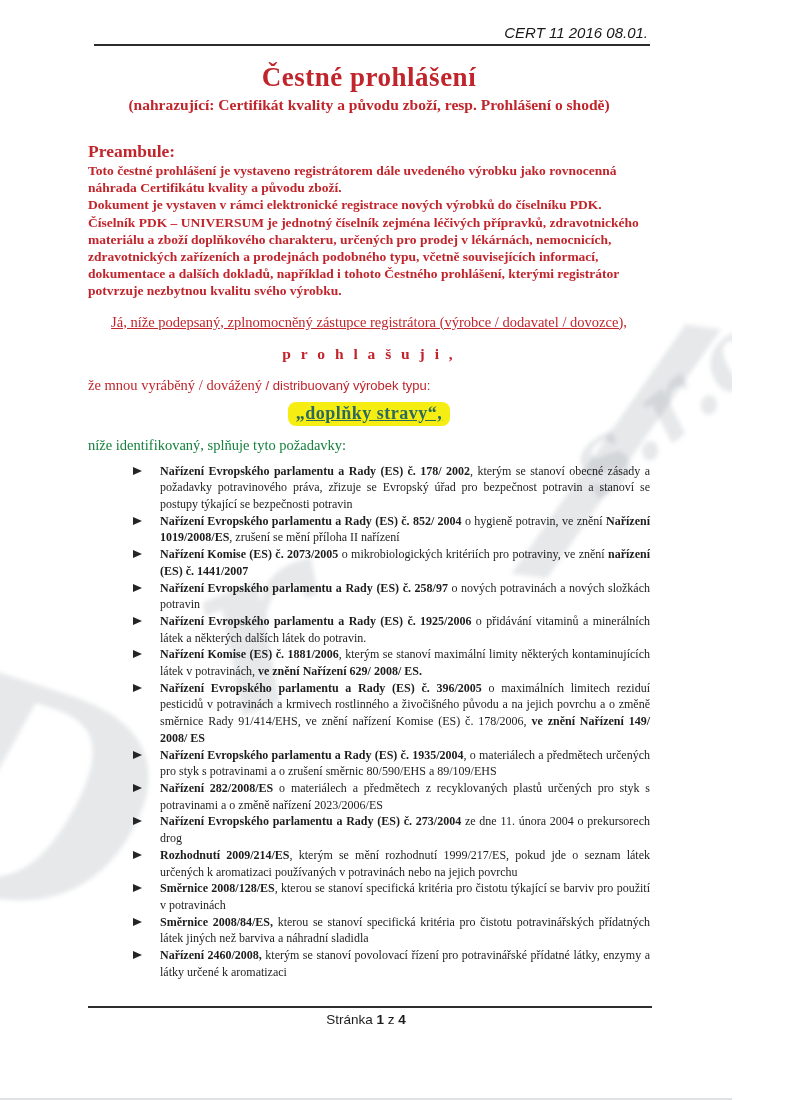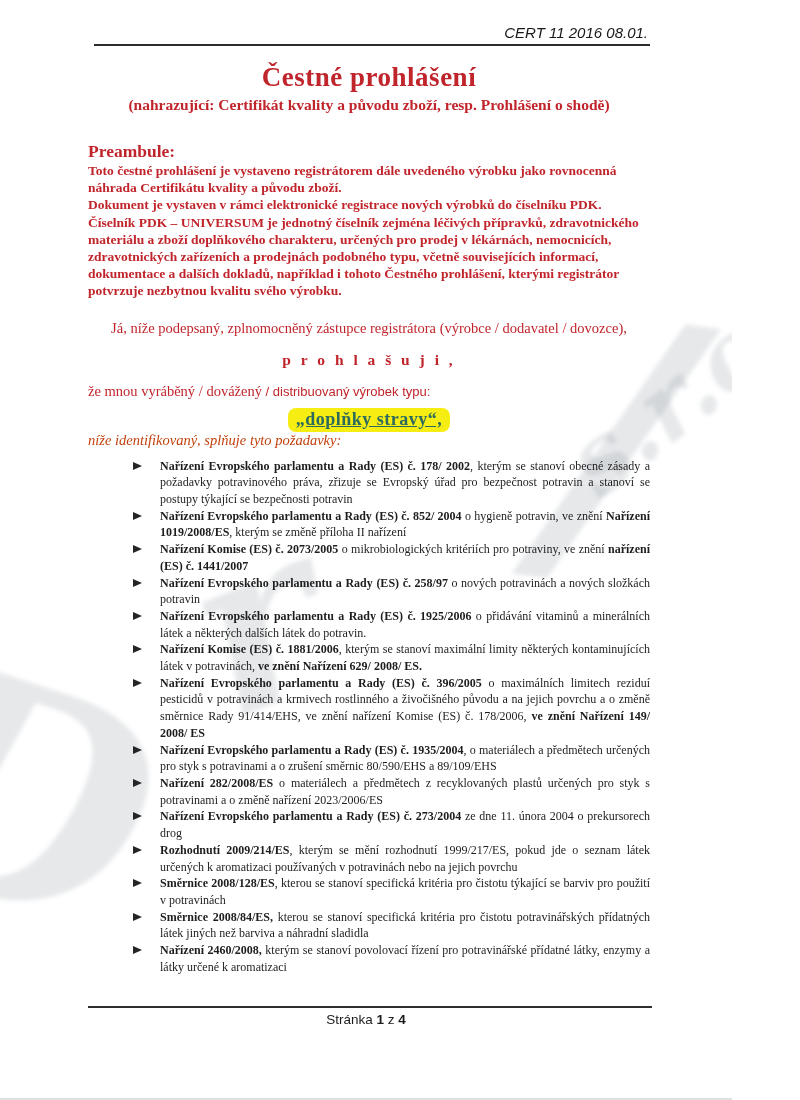--- a/index.html
+++ b/index.html
@@ -46,21 +46,21 @@
   
   .preamble-heading{
     margin-top:27px;
     color:#c1252c;font-weight:bold;font-size:17.5px;
   }
   .preamble p{
     margin:0;color:#c1252c;font-weight:bold;
     font-size:13.5px;line-height:17.2px;
   }
   
-  .intro{margin-top:20px;text-align:center;color:#c1252c;font-size:14.5px;}
+  .intro{margin-top:14px;text-align:center;color:#c1252c;font-size:14.5px;text-decoration:underline;}
   .verb{
     margin-top:14px;text-align:center;
     color:#c1252c;font-weight:bold;font-size:15.5px;letter-spacing:3px;
   }
   .product-line{margin-top:14px;color:#c1252c;font-size:14.5px;}
   .product-line .alt{
     font-family:"Liberation Sans", sans-serif;
     font-size:13px;
   }
   .product-type-wrap{margin-top:8px;text-align:center;}
@@ -68,21 +68,21 @@
     display:inline-block;
     background:#f6ee12;
     color:#2c6a5e;
     font-weight:bold;font-size:18px;
     text-decoration:underline;
     text-decoration-color:#2c6a5e;
     padding:1px 8px 2px 8px;
     letter-spacing:0.5px;
     border-radius:8px;
   }
-  .outro{font-size:14.5px;color:#c2410c;font-style:italic;}
+  .outro{margin-top:11px;font-size:14.5px;color:#15803d;}
   
   .req-list{
     list-style:none;margin:9px 0 0 0;padding:0;
     font-size:12px;line-height:16.7px;
     text-align:justify;
   }
   .req-list li{position:relative;padding-left:72px;margin:0;color:#1d1d1d;}
   .req-list .bullet{
     position:absolute;left:45px;top:4px;
     width:0;height:0;
@@ -135,21 +135,21 @@
     <div class="product-line"><span>že mnou vyráběný / dovážený </span><span class="alt"> / distribuovaný výrobek typu:</span></div>
 
     <div class="product-type-wrap">
       <span class="product-type">„doplňky stravy“,</span>
     </div>
 
     <div class="outro">níže identifikovaný, splňuje tyto požadavky:</div>
 
     <ul class="req-list">
         <li><span class="bullet"></span><b>Nařízení Evropského parlamentu a Rady (ES) č. 178/ 2002</b><span>, kterým se stanoví obecné zásady a požadavky potravinového práva, zřizuje se Evropský úřad pro bezpečnost potravin a stanoví se postupy týkající se bezpečnosti potravin</span></li>
-        <li><span class="bullet"></span><b>Nařízení Evropského parlamentu a Rady (ES) č. 852/ 2004</b><span> o hygieně potravin, ve znění </span><b>Nařízení 1019/2008/ES</b><span>, kterým se změně příloha II nařízení</span></li>
+        <li><span class="bullet"></span><b>Nařízení Evropského parlamentu a Rady (ES) č. 852/ 2004</b><span> o hygieně potravin, ve znění </span><b>Nařízení 1019/2008/ES</b><span>, zrušení se mění příloha II nařízení</span></li>
         <li><span class="bullet"></span><b>Nařízení Komise (ES) č. 2073/2005</b><span> o mikrobiologických kritériích pro potraviny, ve znění </span><b>nařízení (ES) č. 1441/2007</b></li>
         <li><span class="bullet"></span><b>Nařízení Evropského parlamentu a Rady (ES) č. 258/97</b><span> o nových potravinách a nových složkách potravin</span></li>
         <li><span class="bullet"></span><b>Nařízení Evropského parlamentu a Rady (ES) č. 1925/2006</b><span>  o přidávání vitaminů a minerálních látek a některých dalších látek do potravin.</span></li>
         <li><span class="bullet"></span><b>Nařízení Komise (ES) č. 1881/2006</b><span>, kterým se stanoví maximální limity některých kontaminujících látek v potravinách, </span><b>ve znění Nařízení 629/ 2008/ ES.</b></li>
         <li><span class="bullet"></span><b>Nařízení Evropského parlamentu a Rady (ES) č. 396/2005</b><span> o maximálních limitech reziduí pesticidů v potravinách a krmivech rostlinného a živočišného původu a na jejich povrchu a o změně směrnice Rady 91/414/EHS, ve znění nařízení Komise (ES) č. 178/2006, </span><b>ve znění Nařízení 149/ 2008/ ES</b></li>
         <li><span class="bullet"></span><b>Nařízení Evropského parlamentu a Rady (ES) č. 1935/2004</b><span>, o materiálech a předmětech určených pro styk s potravinami a o zrušení směrnic 80/590/EHS a 89/109/EHS</span></li>
         <li><span class="bullet"></span><b>Nařízení 282/2008/ES</b><span> o materiálech a předmětech z recyklovaných plastů určených pro styk s potravinami a o změně nařízení 2023/2006/ES</span></li>
         <li><span class="bullet"></span><b>Nařízení Evropského parlamentu a Rady (ES) č. 273/2004</b><span> ze dne 11. února 2004 o prekursorech drog</span></li>
         <li><span class="bullet"></span><b>Rozhodnutí 2009/214/ES</b><span>, kterým se mění rozhodnutí 1999/217/ES, pokud jde o seznam látek určených k aromatizaci používaných v potravinách nebo na jejich povrchu</span></li>
         <li><span class="bullet"></span><b>Směrnice 2008/128/ES</b><span>, kterou se stanoví specifická kritéria pro čistotu týkající se barviv pro použití v potravinách</span></li>

